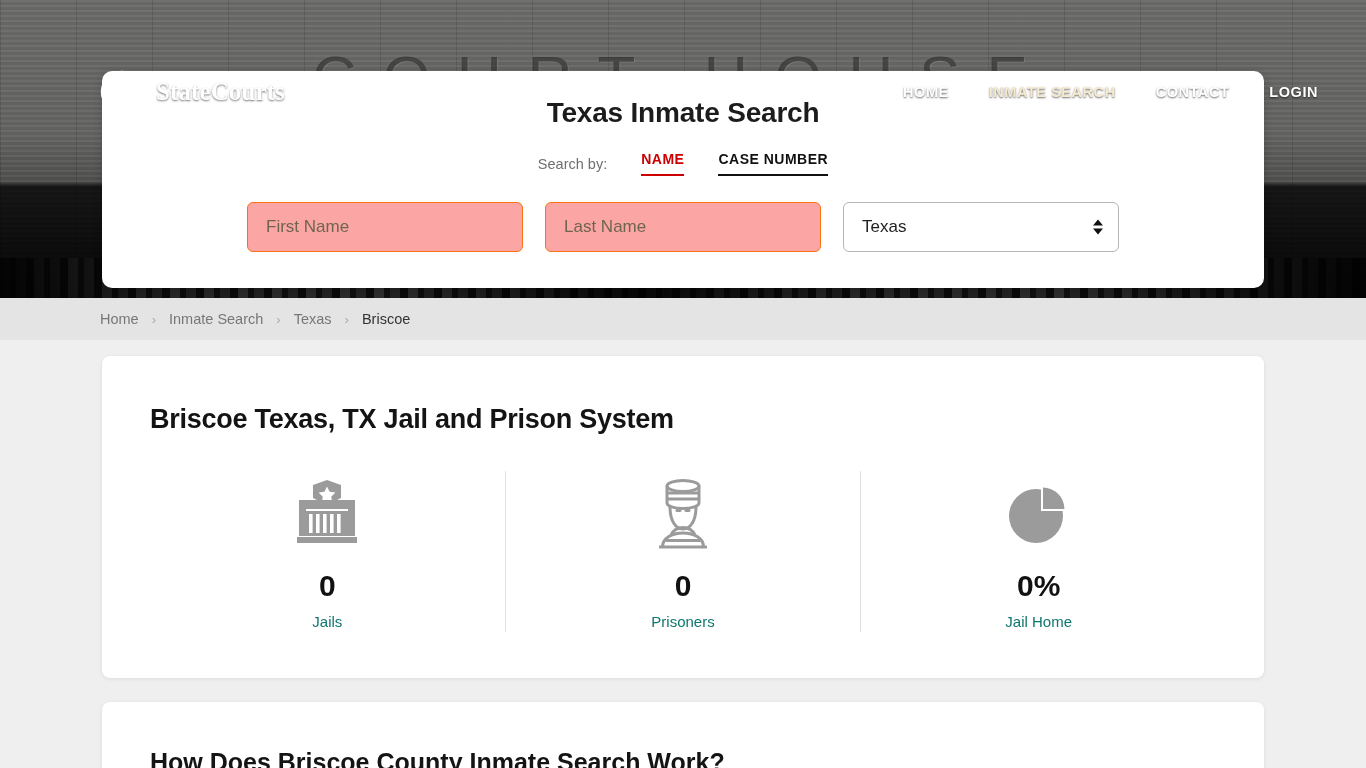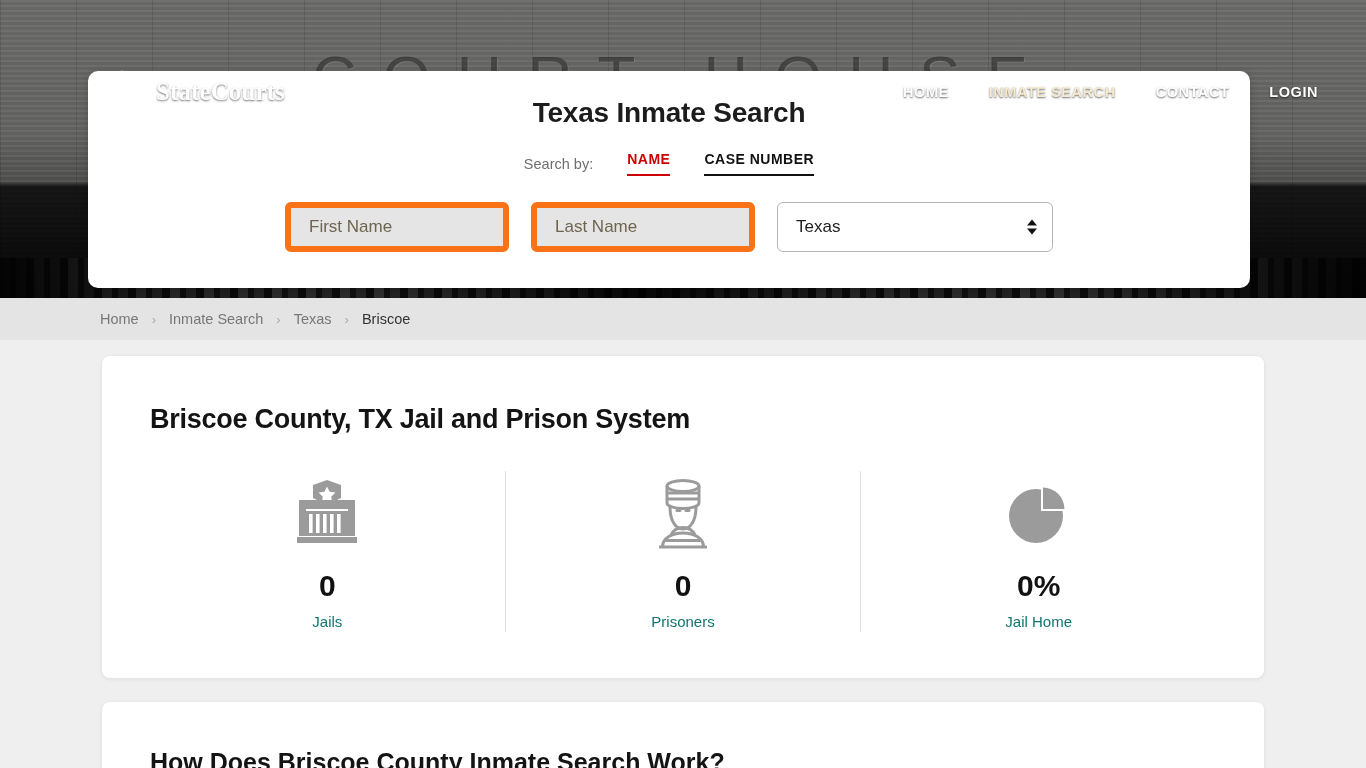--- a/index.html
+++ b/index.html
@@ -146,21 +146,21 @@
     color: #ffffff;
     text-decoration: none;
     text-shadow: 0 1px 2px rgba(0,0,0,.6);
     white-space: nowrap;
   }
   .nav-link.is-active { color: #f6ead0; }
 
   
   .search-card {
     position: absolute;
-    left: 88px;
+    left: 102px;
     top: 71px;
     width: 1162px;
     height: 217px;
     background: #ffffff;
     border-radius: 10px;
     box-shadow: 0 2px 10px rgba(0,0,0,.18);
     z-index: 4;
     padding-top: 26px;
   }
 
@@ -199,25 +199,25 @@
 
   .form-row {
     margin-top: 26px;
     display: flex;
     align-items: center;
     justify-content: center;
     gap: 22px;
   }
 
   .field {
-    width: 224px;
+    width: 276px;
     height: 50px;
-    border: 6px solid #f97316;
+    border: 1px solid #f97316;
     border-radius: 6px;
-    background: #e5e5e5;
+    background: #fca5a5;
     padding: 0 18px;
     font-family: "Liberation Sans", sans-serif;
     font-size: 17px;
     color: #4a4637;
     outline: none;
   }
   .field::placeholder { color: #6e6550; opacity: 1; }
 
   .state-select {
     position: relative;
@@ -428,21 +428,21 @@
   <span class="crumb-sep">›</span>
   <a class="crumb" href="#">Texas</a>
   <span class="crumb-sep">›</span>
   <span class="crumb is-current">Briscoe</span>
 </div>
 
 <div class="page">
 
   <div class="panel panel-stats">
 
-    <h1 class="county-title">Briscoe County, TX Jail and Prison System</h1>
+    <h1 class="county-title">Briscoe Texas, TX Jail and Prison System</h1>
 
     <div class="stats">
 
       <div class="stat">
         <div class="stat-icon">
           <svg width="64" height="70" viewBox="0 0 64 70" aria-hidden="true">
             <path d="M32 2 L46 7 L46 20 L32 27 L18 20 L18 7 Z" fill="#9b9b9b"></path>
             <path d="M32 8.5 l2.6 5.3 5.8 .8 -4.2 4.1 1 5.8 -5.2 -2.8 -5.2 2.8 1 -5.8 -4.2 -4.1 5.8 -.8 Z" fill="#ffffff"></path>
             <rect x="4" y="22" width="56" height="9" fill="#9b9b9b"></rect>
             <rect x="4" y="22" width="7" height="36" fill="#9b9b9b"></rect>

